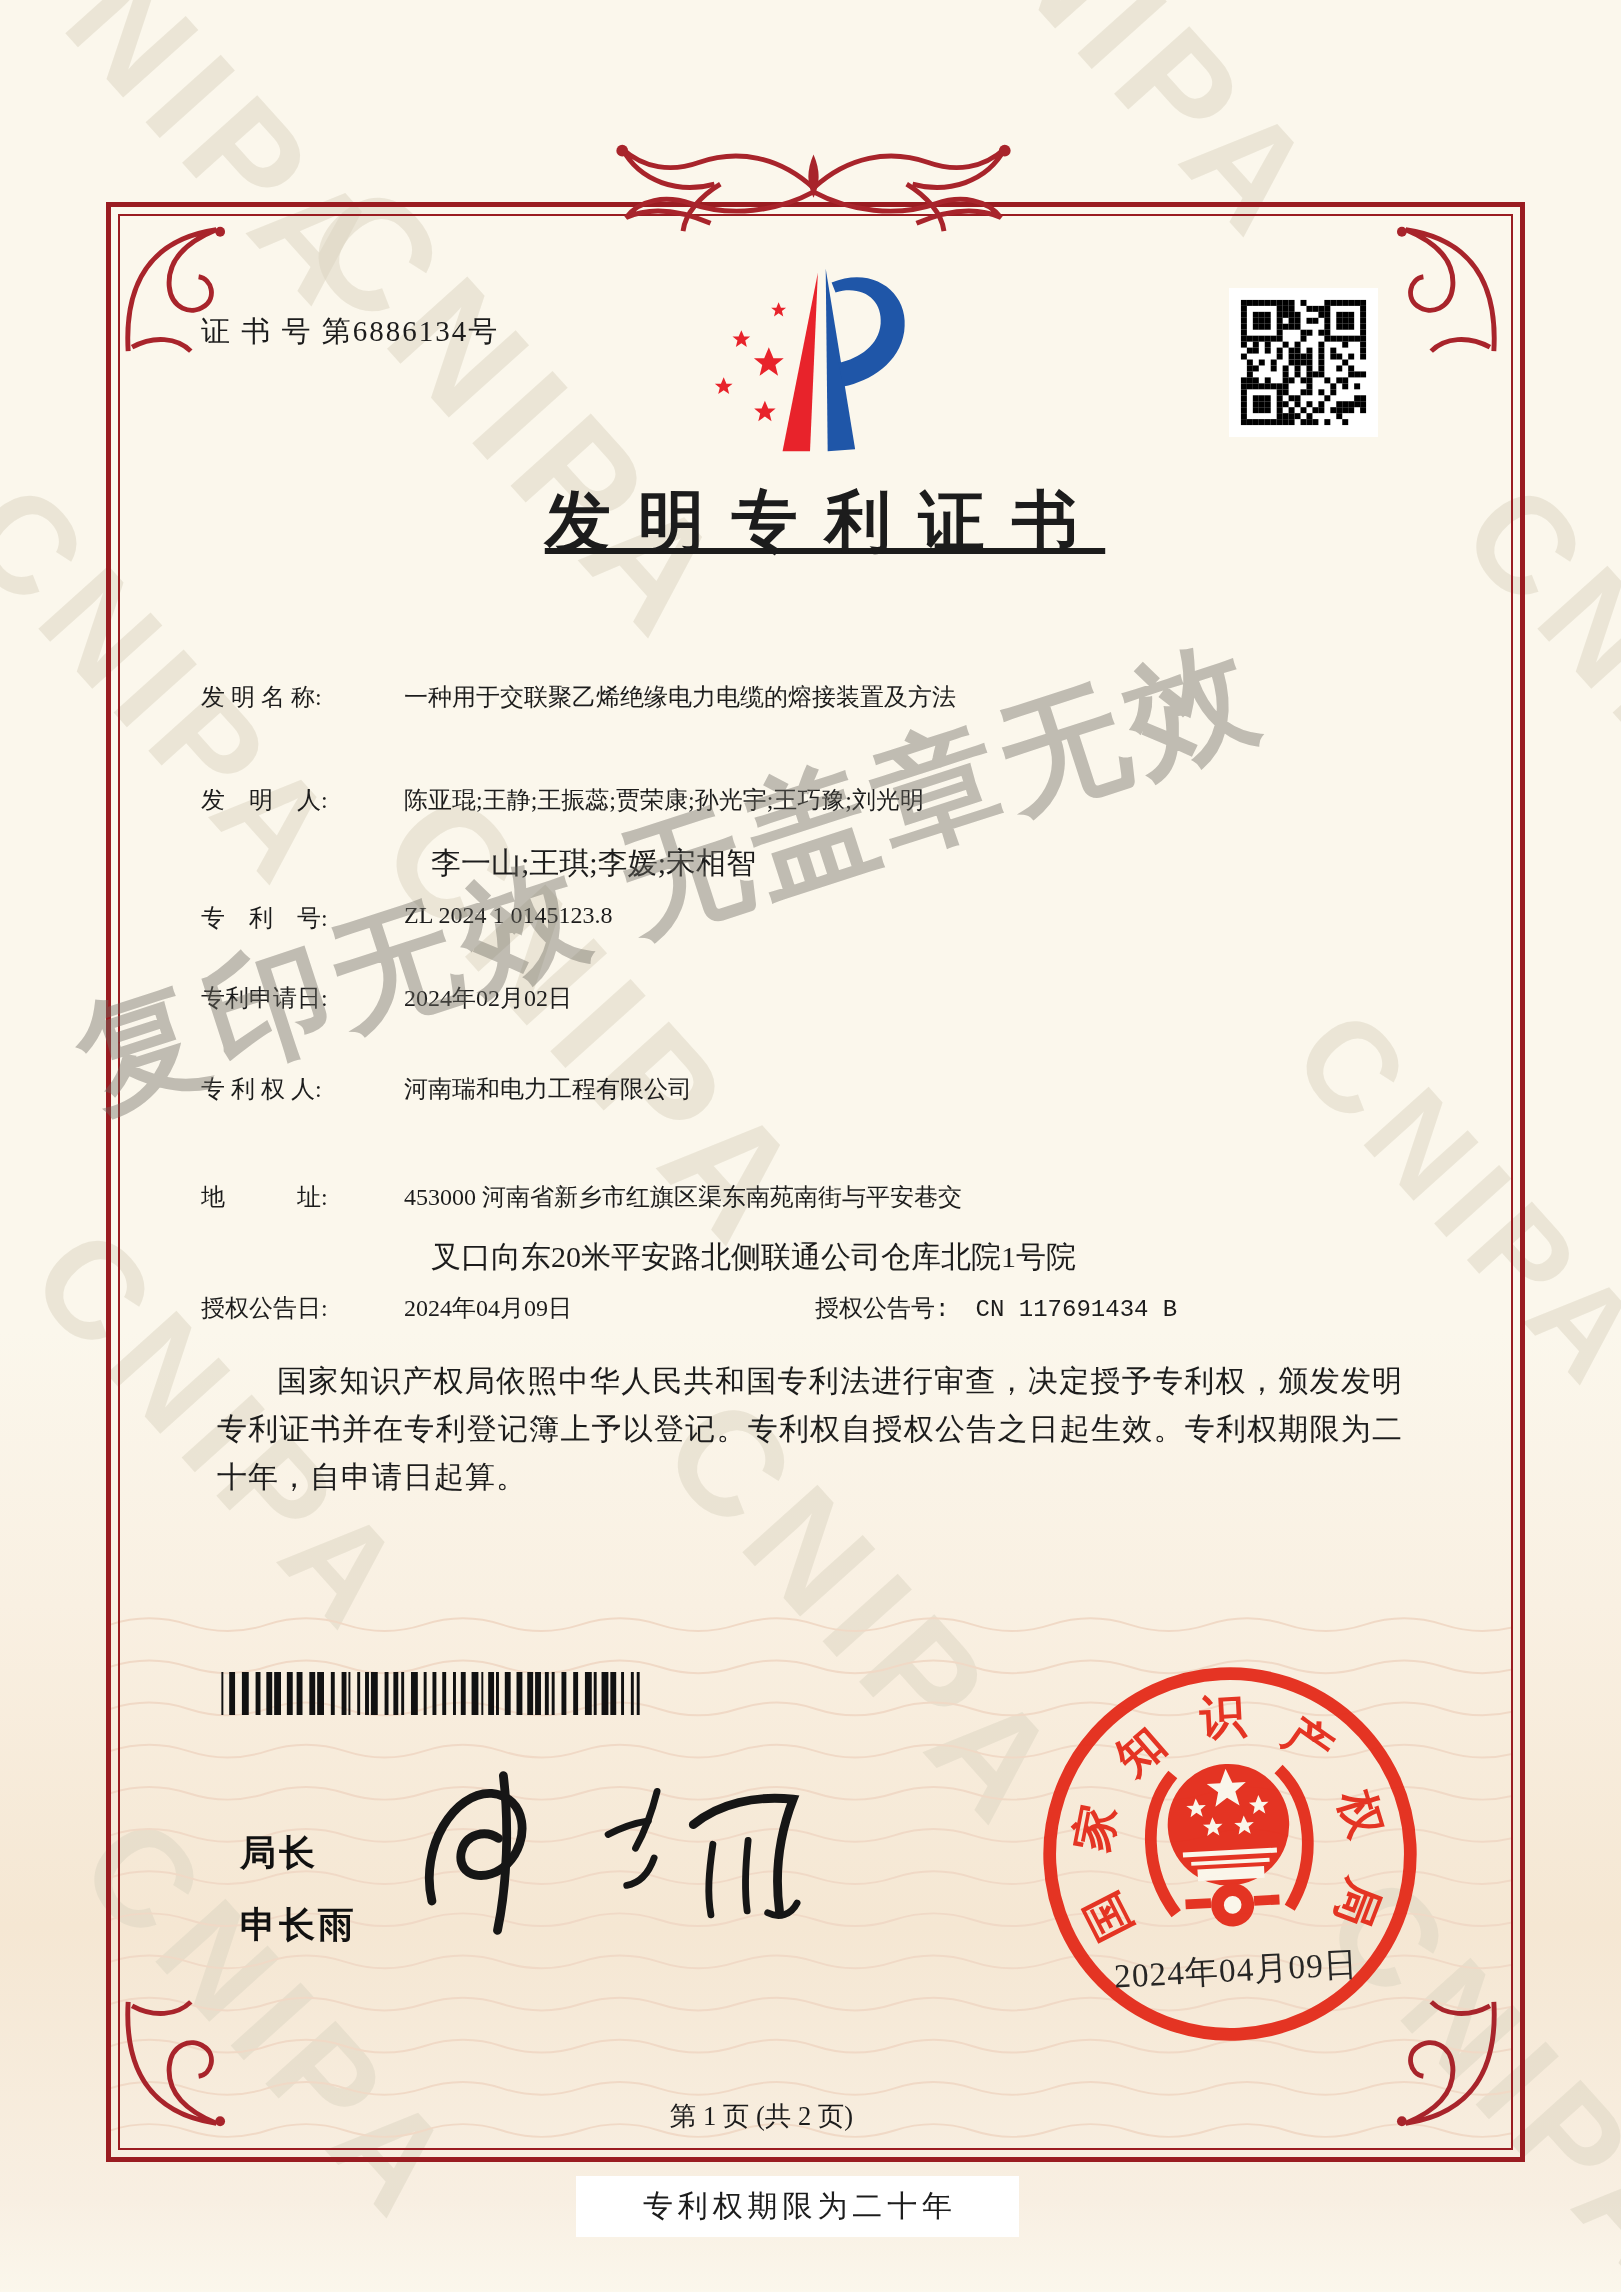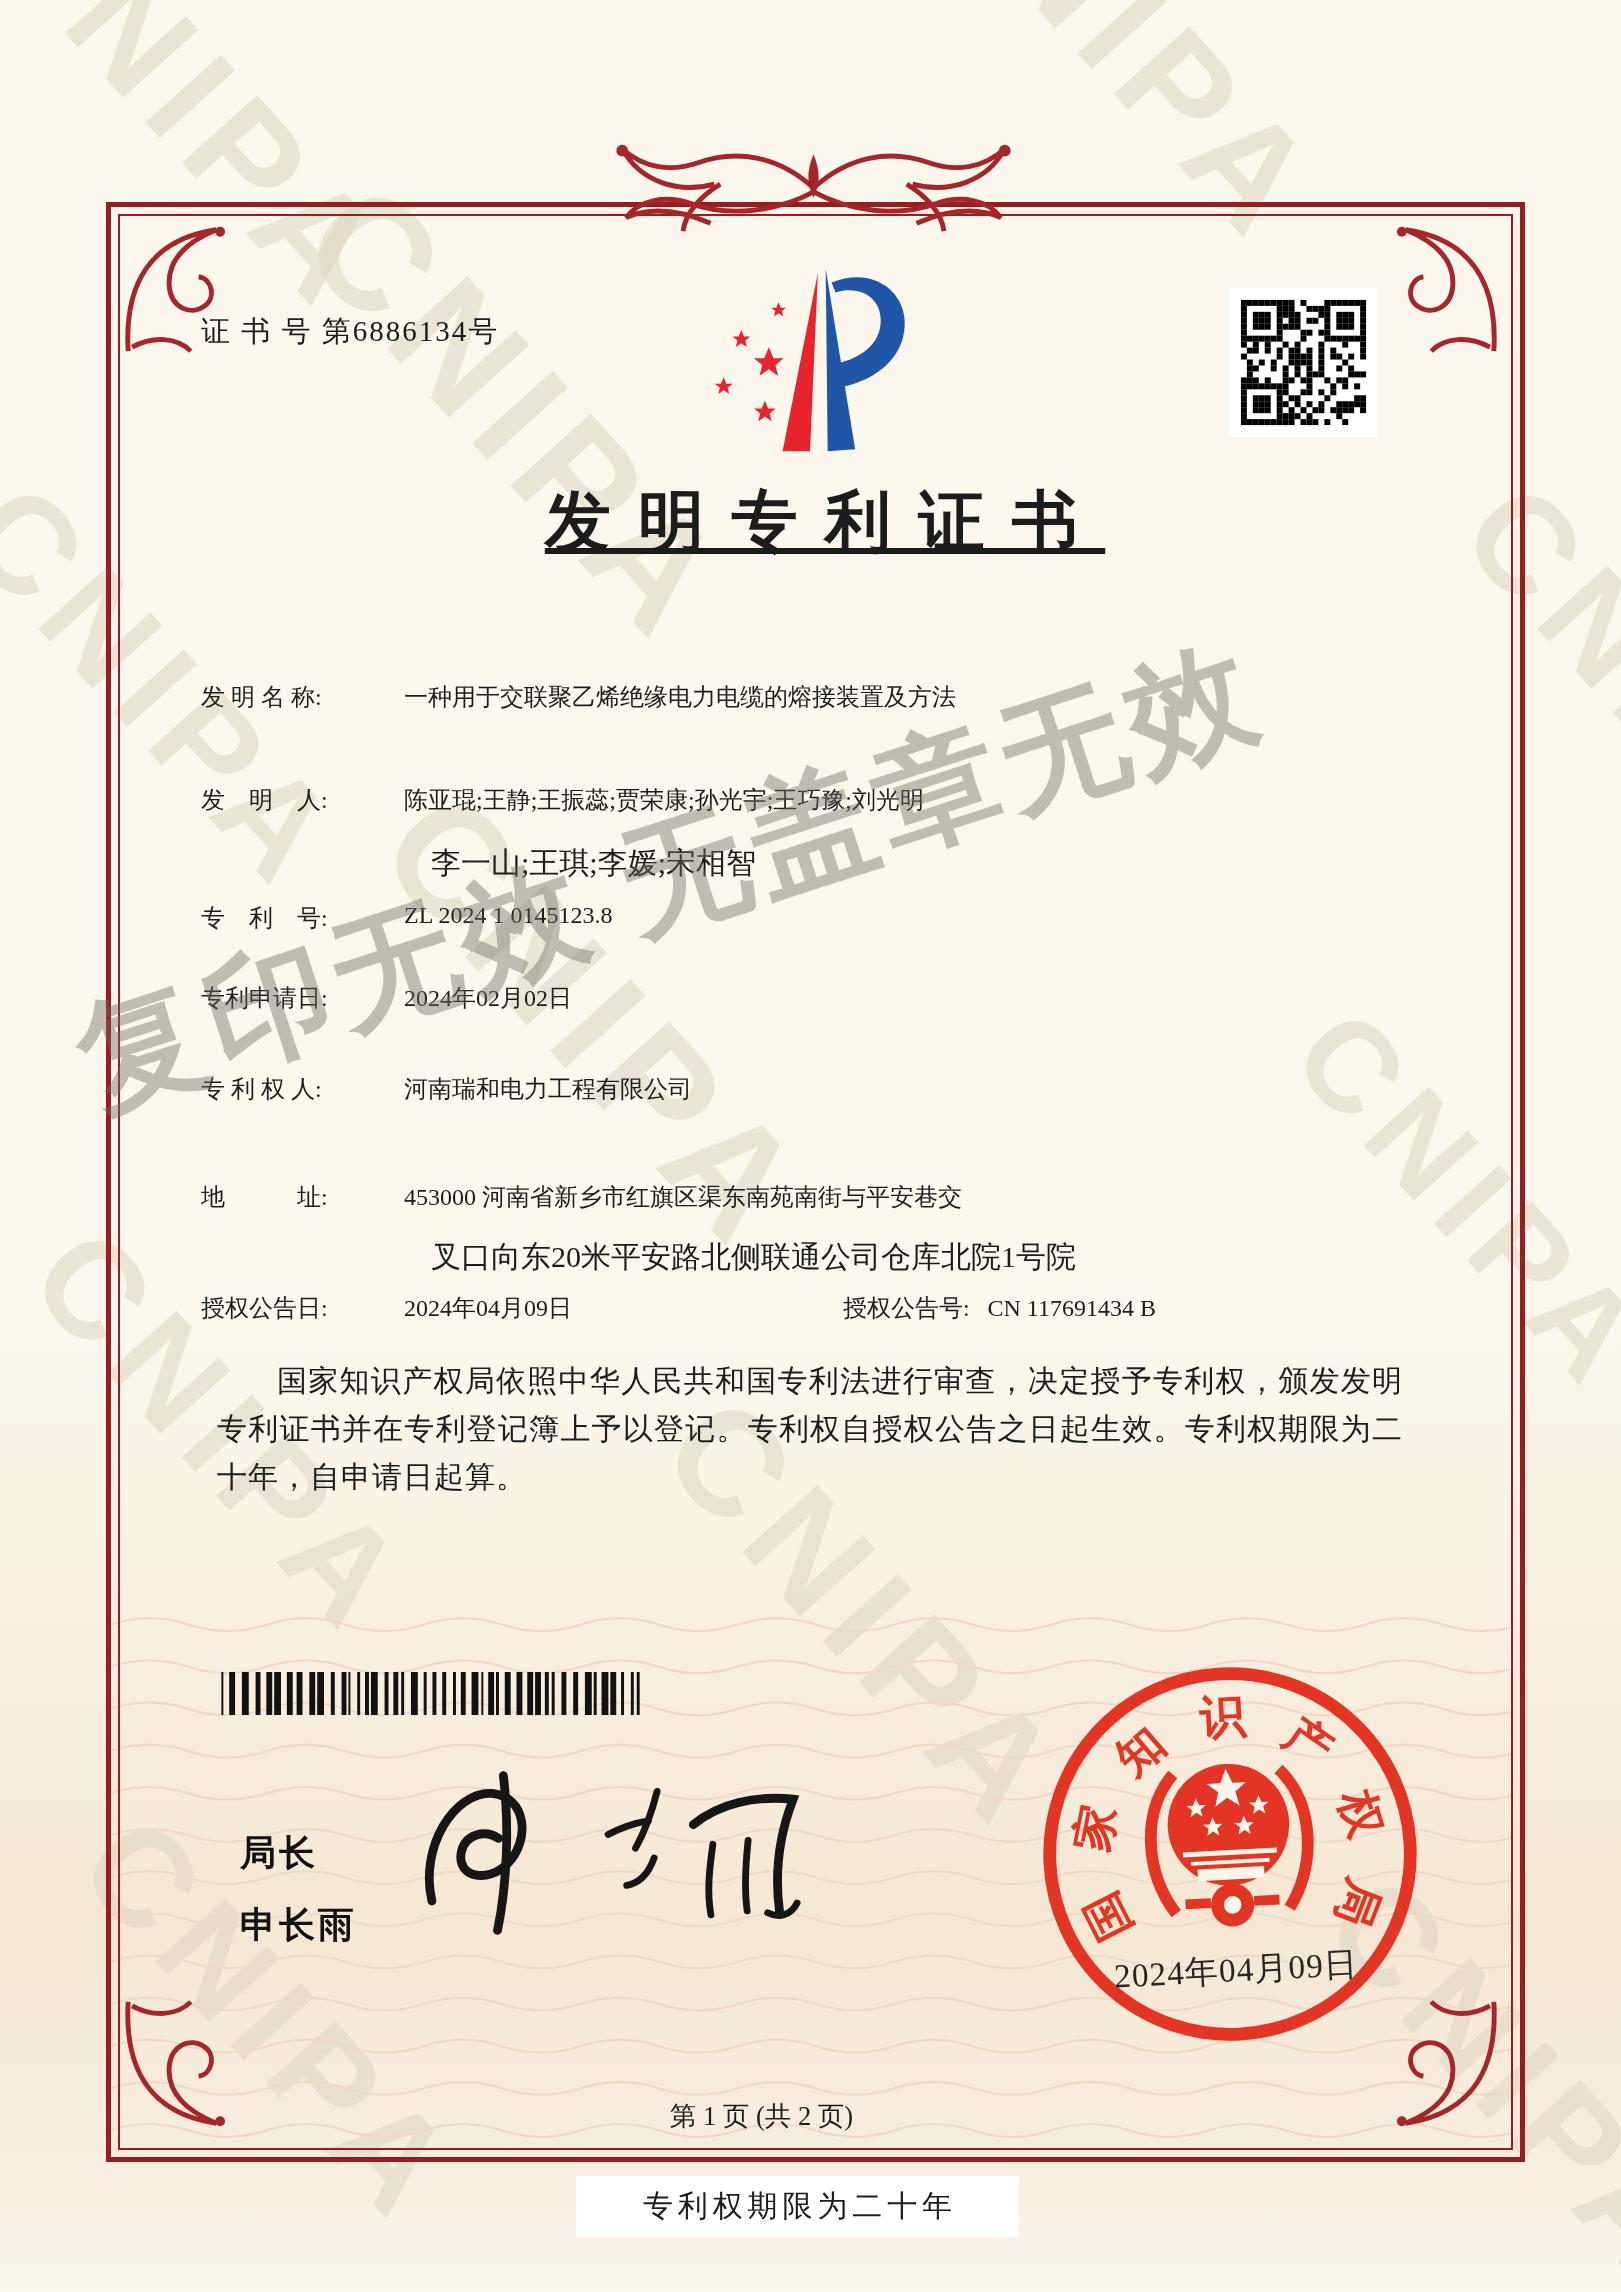--- a/index.html
+++ b/index.html
@@ -27,21 +27,21 @@
   .cert-no{position:absolute;left:201px;top:276px;font-size:29px;letter-spacing:2px;z-index:4;margin-top:36px;}
   .logo{position:absolute;left:708px;top:257px;width:206px;height:216px;z-index:4;}
   .qr{position:absolute;left:1229px;top:288px;width:149px;height:149px;background:#ffffff;z-index:4;}
   .qr svg{position:absolute;inset:0;}
   .title{position:absolute;left:0;right:0;top:477px;text-align:center;font-size:66px;
          font-weight:700;letter-spacing:27.4px;padding-left:29px;z-index:4;text-decoration:underline;}
   
   .row{position:absolute;left:201px;width:1225px;font-size:24px;z-index:4;white-space:nowrap;}
   .row .val{position:absolute;left:203px;top:0;}
   .cont{position:absolute;left:431px;font-size:30px;z-index:4;white-space:nowrap;}
-  .grant-no{position:absolute;left:642px;top:0;}
+  .grant-no{position:absolute;left:614px;top:0;font-family:Liberation Mono, monospace;}
   .grant-no .val2{margin-left:11.8px;}
   
   .legal{position:absolute;left:201px;top:1341px;width:1218px;font-size:30px;line-height:48px;
          text-align:justify;letter-spacing:1px;z-index:4;}
   .legal p{margin:16px;text-indent:2em;}
   
   .barcode{position:absolute;left:221px;top:1672px;width:421px;height:43px;z-index:4;}
   .director{position:absolute;left:240px;z-index:4;font-family:"Liberation Sans","DejaVu Sans",sans-serif;
             font-weight:700;font-size:36px;letter-spacing:2.9px;color:#111;}
   .signature{position:absolute;left:407px;top:1764px;width:461px;height:186px;z-index:5;}

